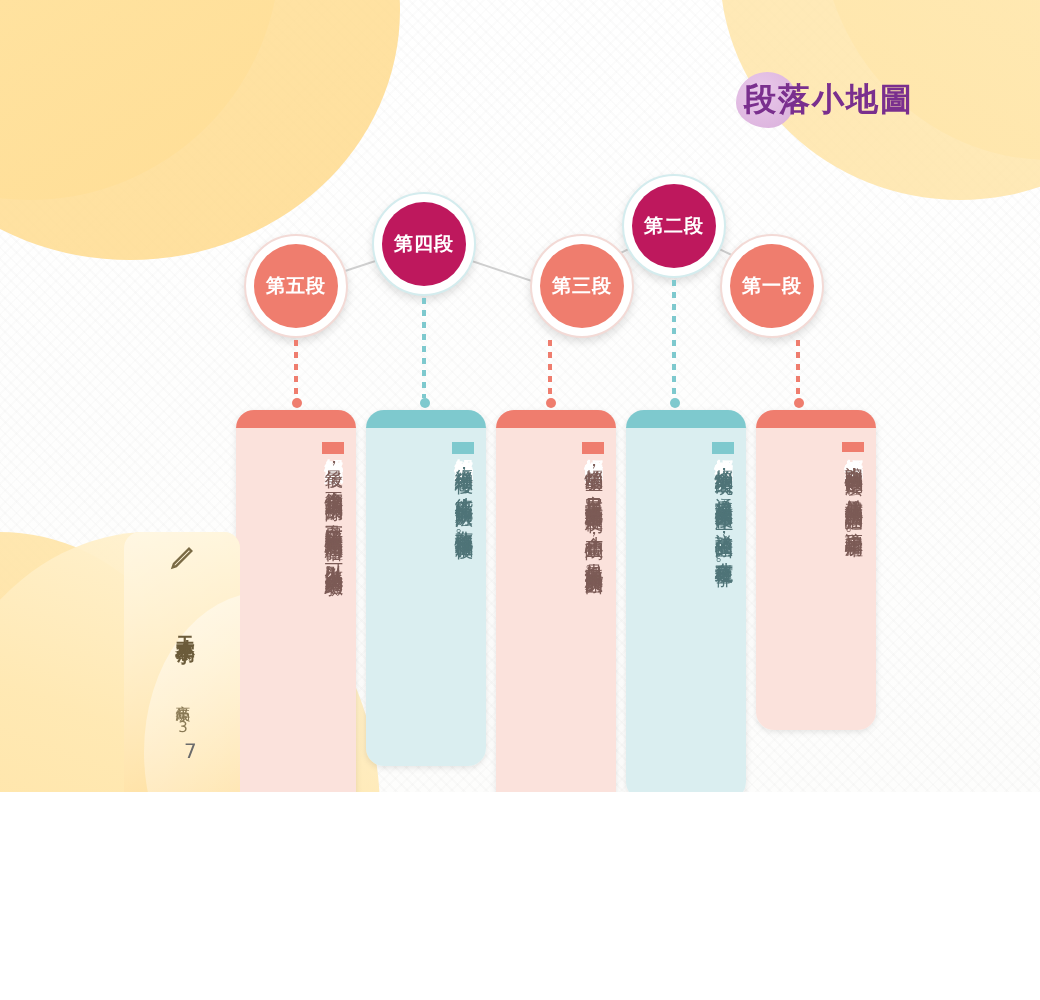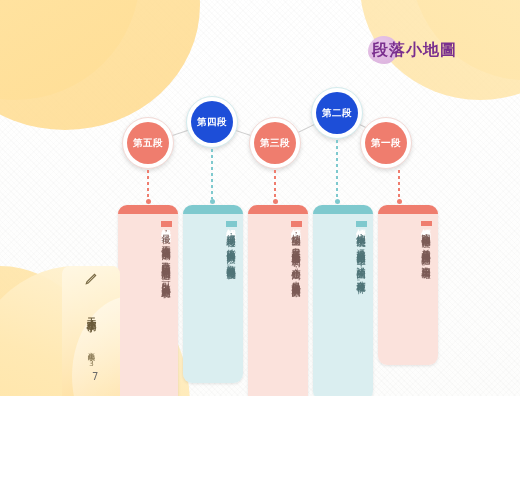--- a/index.html
+++ b/index.html
@@ -84,21 +84,21 @@
   }
   .node .inner{
     width:42px;height:42px;border-radius:50%;
     display:flex;align-items:center;justify-content:center;
     font-size:9.5px;font-weight:bold;color:#ffffff;letter-spacing:.5px;
     white-space:nowrap;
   }
   .node.red{background:#ffffff;border:1px solid #f3dad6;}
   .node.red .inner{background:#ef7d6e;}
   .node.teal{background:#ffffff;border:1px solid #d4ecee;}
-  .node.teal .inner{background:#1d4ed8;}
+  .node.teal .inner{background:#be185d;}
 
   
   .stem{
     position:absolute;width:2px;
     background-image:linear-gradient(to bottom, currentColor 0 3px, transparent 3px 6px);
     background-size:2px 6px;
   }
   .stem-dot{
     position:absolute;width:5px;height:5px;border-radius:50%;
     background:currentColor;
@@ -194,21 +194,21 @@
       <div class="connector" style="left: 148px; top: 143px; width: 67.3573px; transform: rotate(-18.166deg);"></div>
       <div class="connector" style="left: 212px; top: 122px; width: 66.4078px; transform: rotate(18.4349deg);"></div>
       <div class="connector" style="left: 275px; top: 143px; width: 68.8767px; transform: rotate(-25.821deg);"></div>
       <div class="connector" style="left: 337px; top: 113px; width: 68.8767px; transform: rotate(25.821deg);"></div>
       <div class="node teal" style="left: 186px; top: 96px;">
         <div class="inner">第四段</div>
       </div>
       <div class="node red" style="left: 122px; top: 117px;">
         <div class="inner">第五段</div>
       </div>
-      <div class="node red" style="left: 249px; top: 117px;">
+      <div class="node red" style="left: 265px; top: 117px;">
         <div class="inner">第三段</div>
       </div>
       <div class="node teal" style="left: 311px; top: 87px;">
         <div class="inner">第二段</div>
       </div>
       <div class="node red" style="left: 360px; top: 117px;">
         <div class="inner">第一段</div>
       </div>
       <div class="stem" style="left: 147px; top: 170px; height: 29px; color: rgb(239, 125, 110);"></div>
       <div class="stem-dot" style="left: 145.5px; top: 199px; color: rgb(239, 125, 110);"></div>

